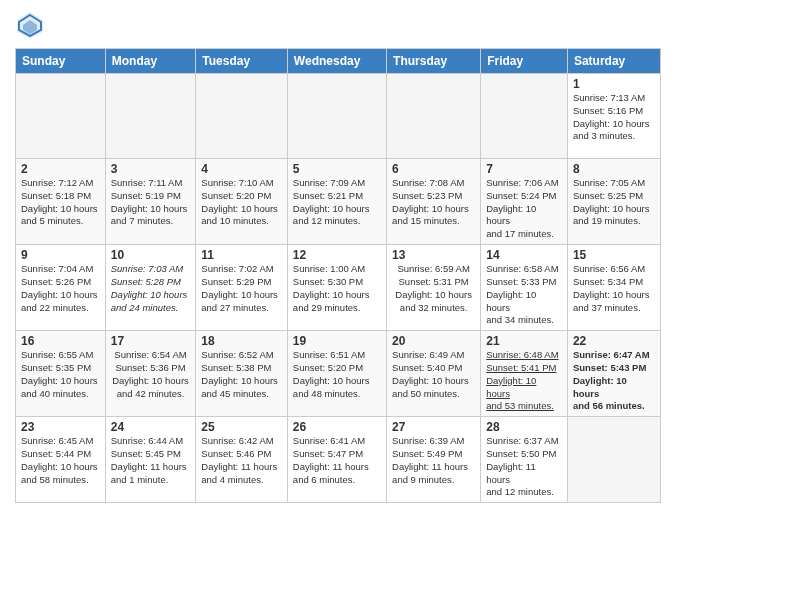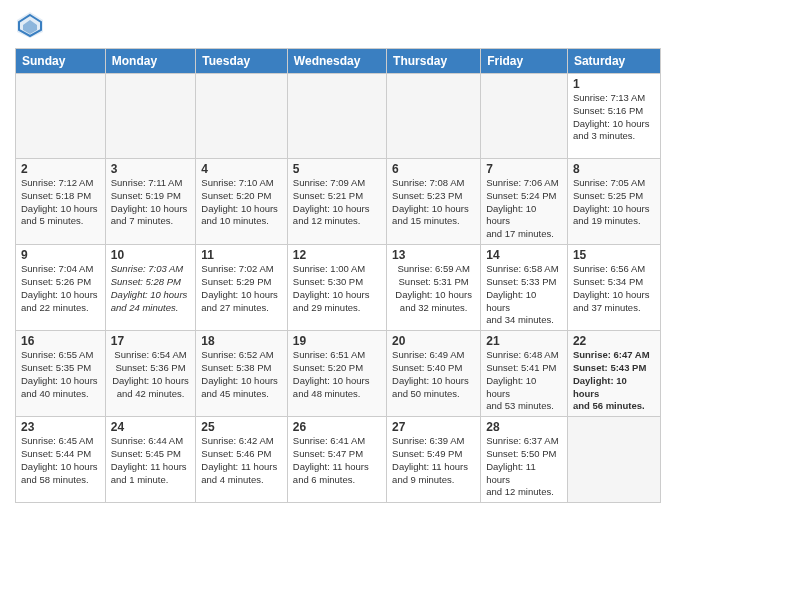--- a/index.html
+++ b/index.html
@@ -279,21 +279,21 @@
           </td>
           <td>
             <span class="day-num">20</span>
             <div class="day-info" style="white-space: pre-line;">Sunrise: 6:49 AM
 Sunset: 5:40 PM
 Daylight: 10 hours
 and 50 minutes.</div>
           </td>
           <td>
             <span class="day-num">21</span>
-            <div class="day-info" style="white-space: pre-line;">Sunrise: 6:48 AM
+            <div class="day-info" style="white-space: pre-line; text-decoration: underline;">Sunrise: 6:48 AM
 Sunset: 5:41 PM
 Daylight: 10 hours
 and 53 minutes.</div>
           </td>
           <td>
             <span class="day-num">22</span>
             <div class="day-info" style="white-space: pre-line; font-weight: bold;">Sunrise: 6:47 AM
 Sunset: 5:43 PM
 Daylight: 10 hours
 and 56 minutes.</div>

